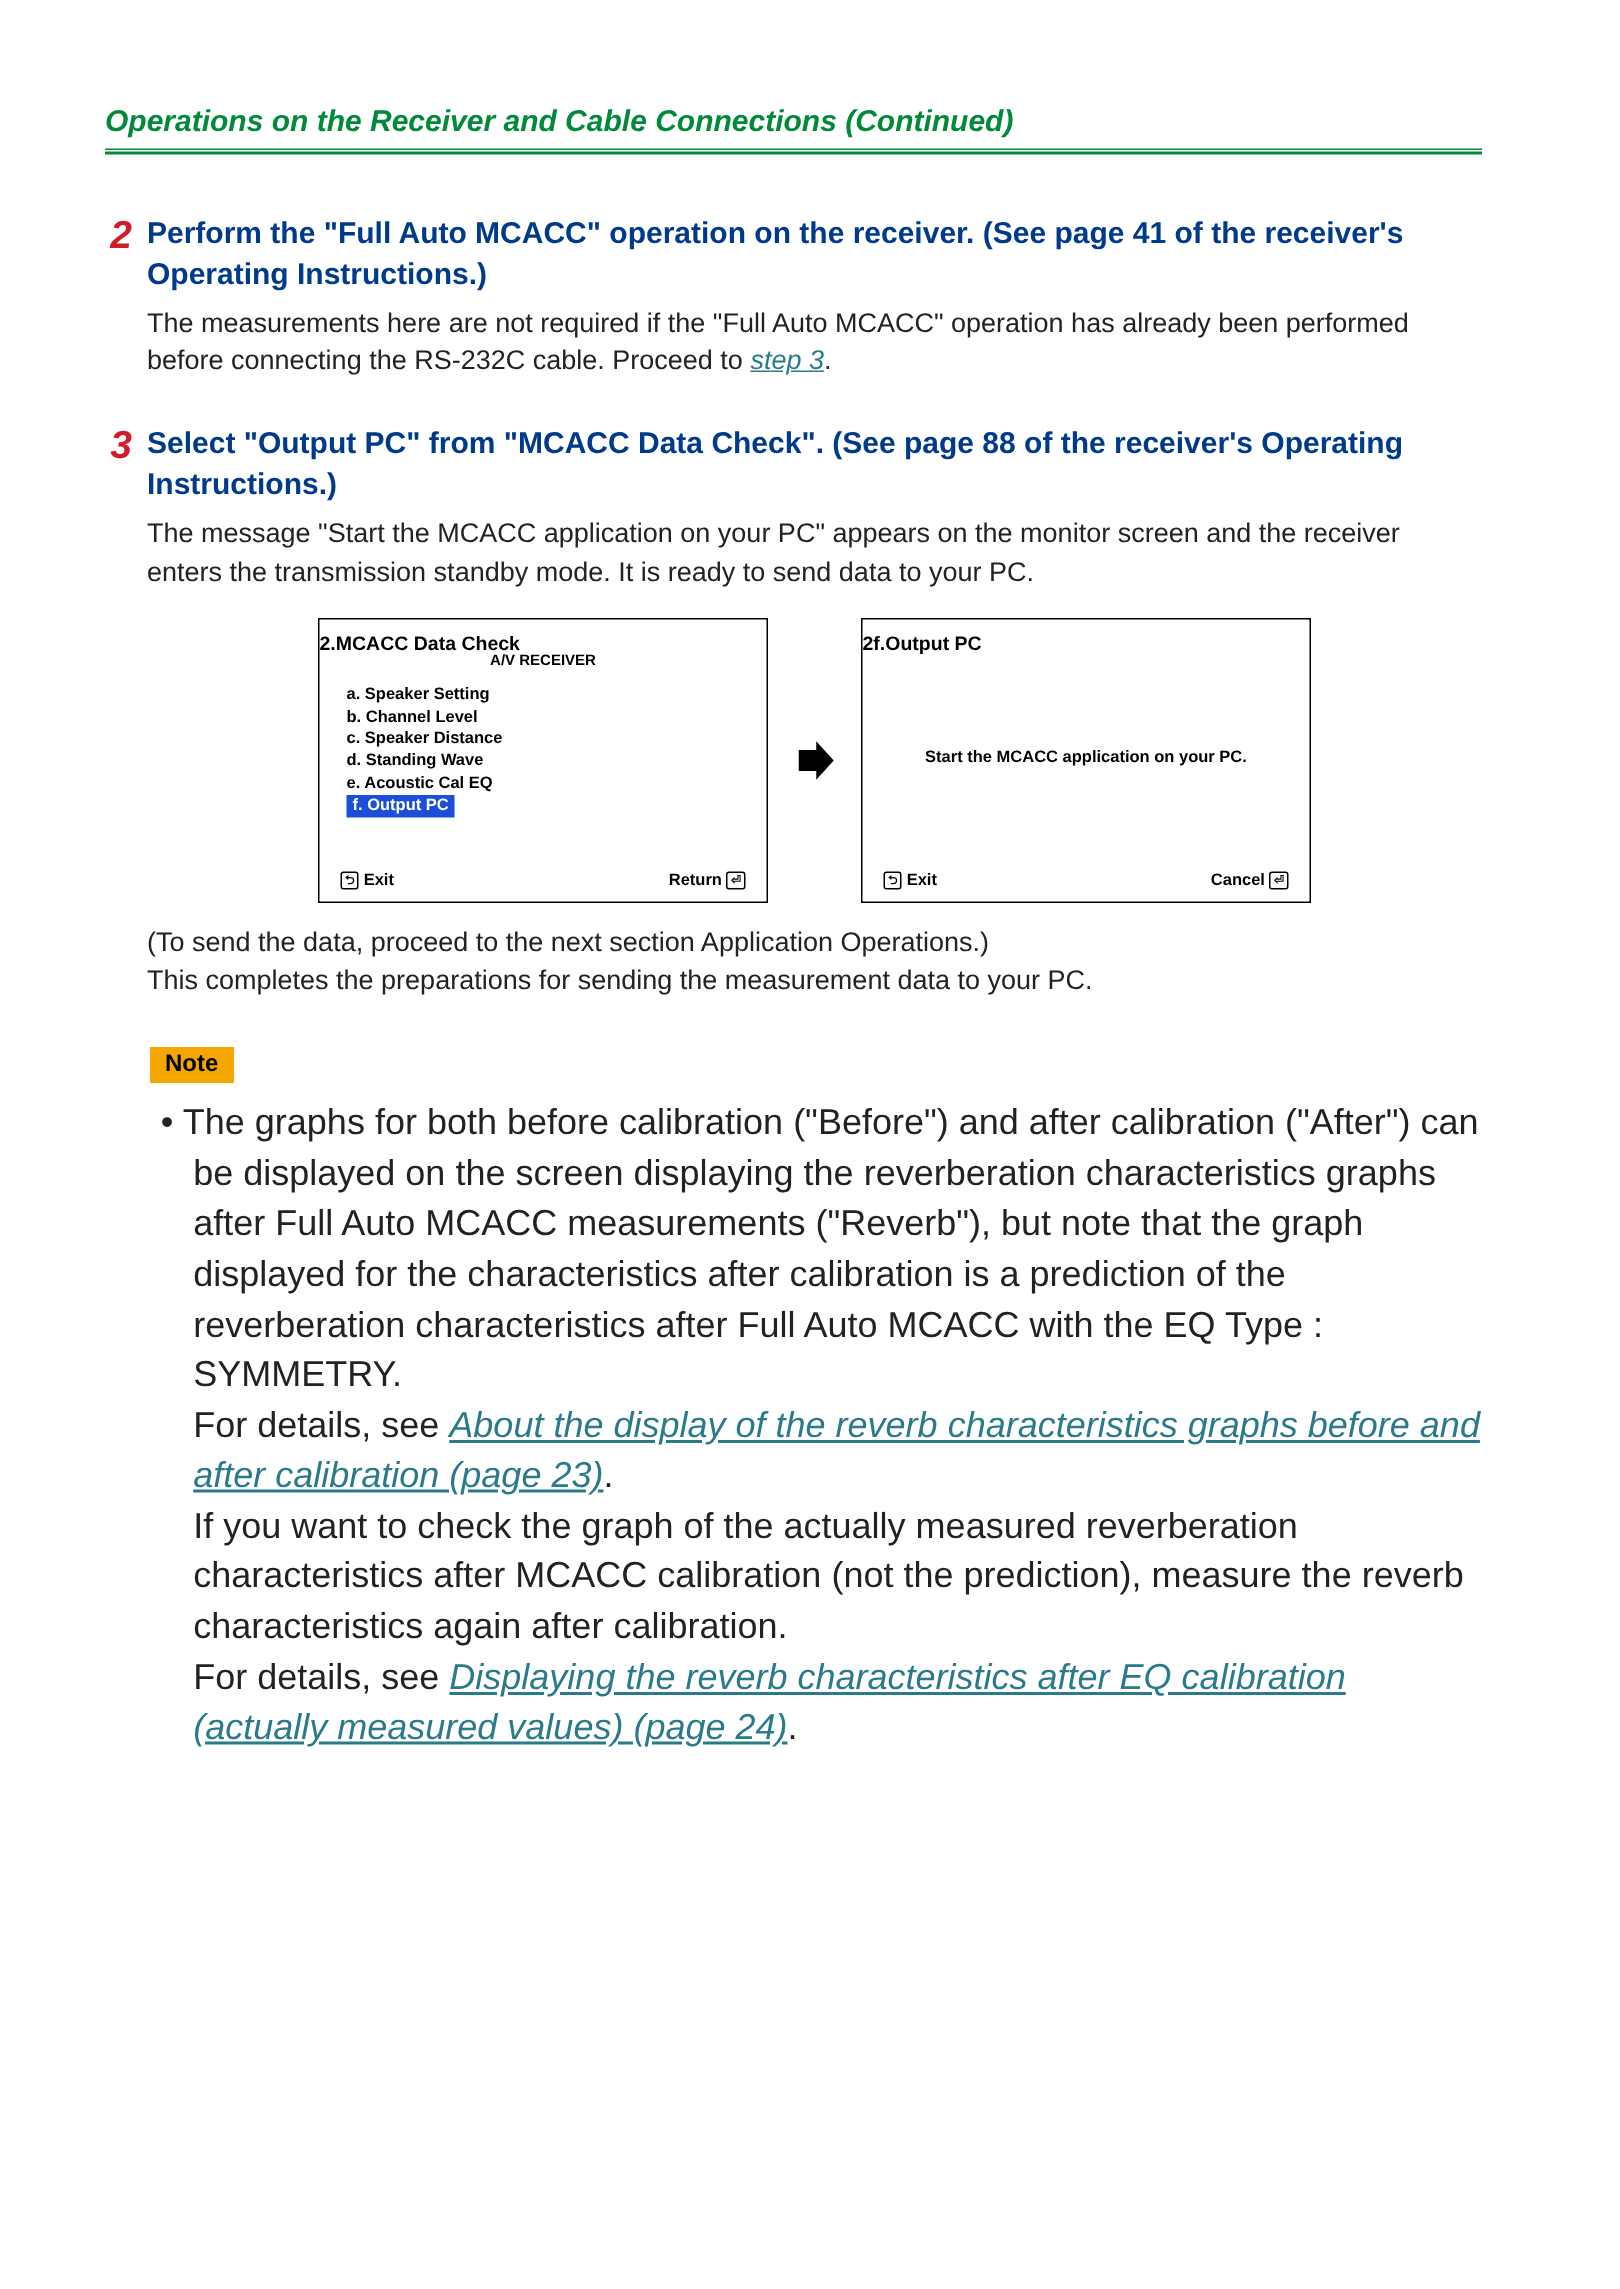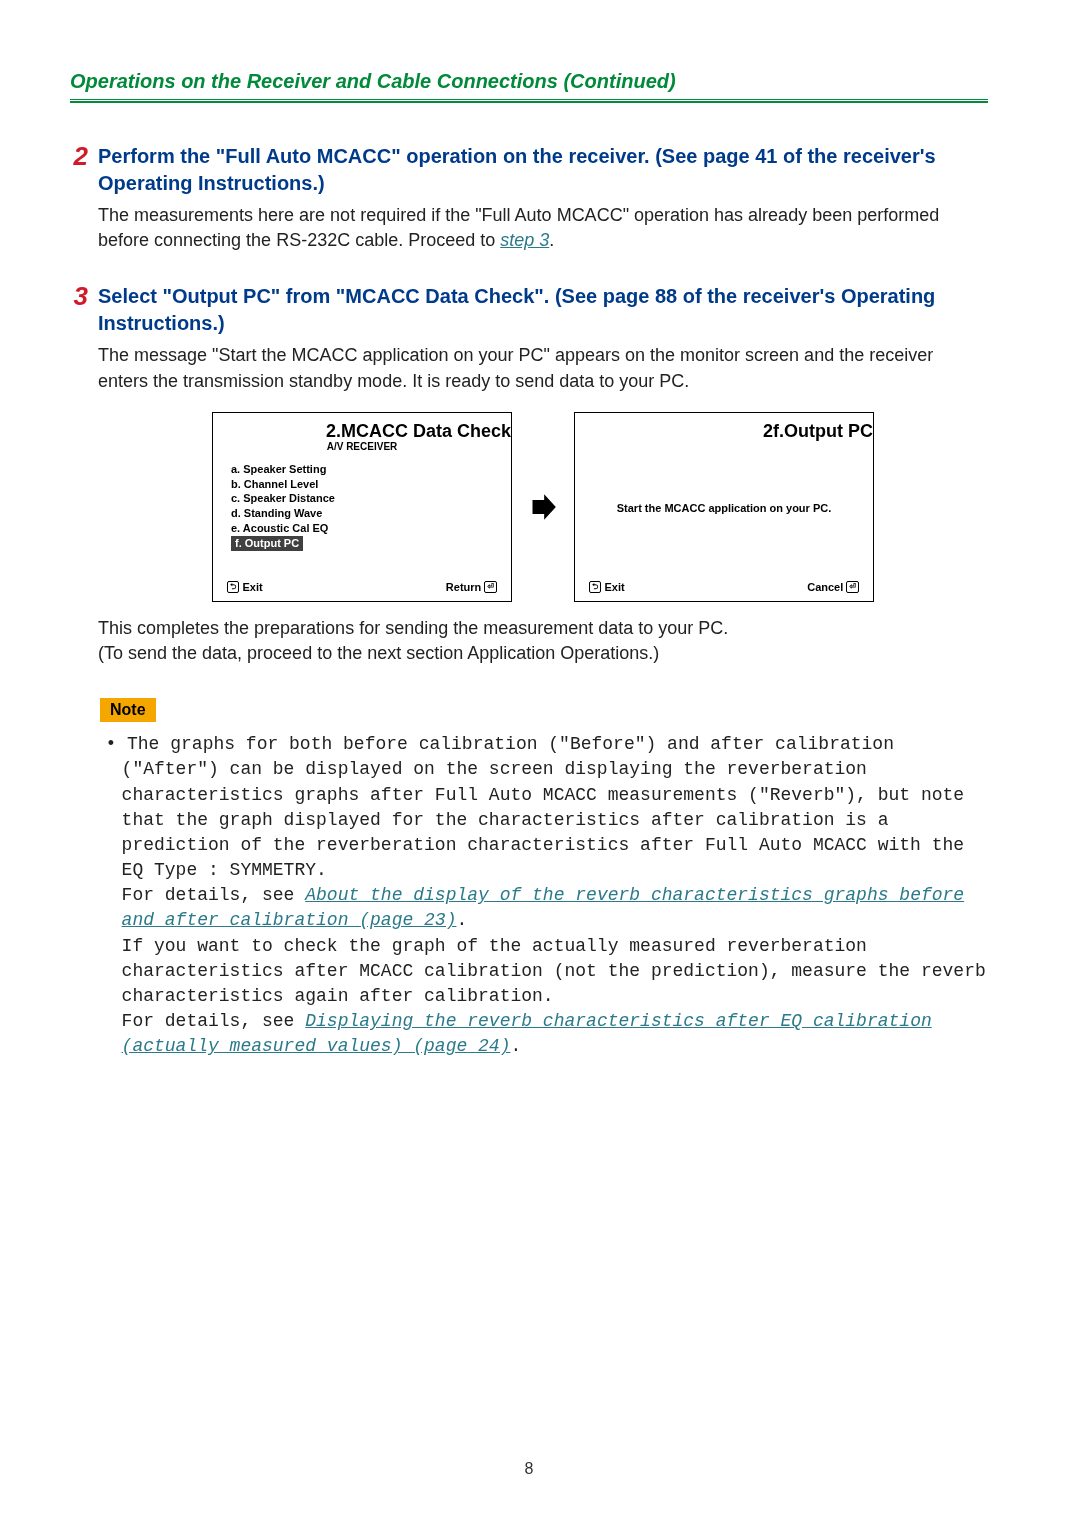--- a/index.html
+++ b/index.html
@@ -77,40 +77,40 @@
   }
   .menu-box {
     border: 1px solid #000;
     width: 300px;
     height: 190px;
     display: flex;
     flex-direction: column;
     font-family: Arial, Helvetica, sans-serif;
   }
   .menu-header {
-    text-align: right;
-    font-weight: bold;
-    font-size: 18px;
+    text-align: left;
+    font-weight: bold;
+    font-size: 13px;
     padding-top: 8px;
   }
   .menu-sub {
     text-align: center;
     font-weight: bold;
     font-size: 10px;
     margin-top: -1px;
   }
   .menu-list {
     padding: 10px 18px 0 18px;
     font-weight: bold;
     font-size: 11px;
     line-height: 1.35;
     flex: 1;
   }
   .menu-list .highlight {
-    background: #404040;
+    background: #1d4ed8;
     color: #fff;
     display: inline-block;
     padding: 0 4px;
   }
   .menu-center-msg {
     flex: 1;
     display: flex;
     align-items: center;
     justify-content: center;
     font-weight: bold;
@@ -152,24 +152,23 @@
     font-weight: bold;
     padding: 3px 10px;
     font-size: 16px;
     margin-top: 22px;
     margin-bottom: 10px;
     margin-left: 30px;
   }
   .note-list {
     list-style: none;
     padding-left: 30px;
-    font-size: 18px;
+    font-size: 24px;
     line-height: 1.4;
     color: #222;
-    font-family: Liberation Mono, monospace;
   }
   .note-list li::before {
     content: "• ";
   }
   .note-list li {
     text-indent: -0.9em;
     padding-left: 1.2em;
   }
   .page-number {
     text-align: center;
@@ -244,22 +243,22 @@
               <span>Exit</span>
             </div>
             <div class="fright">
               <span>Cancel</span>
               <span class="kbd">⏎</span>
             </div>
           </div>
         </div>
       </div>
 
+      <div class="step-text">(To send the data, proceed to the next section Application Operations.)</div>
       <div class="step-text">This completes the preparations for sending the measurement data to your PC.</div>
-      <div class="step-text">(To send the data, proceed to the next section Application Operations.)</div>
     </div>
   </div>
 
   
   <div class="note-label">Note</div>
   <ul class="note-list">
     <li>
       <span>The graphs for both before calibration ("Before") and after calibration ("After") can be displayed on the screen displaying the reverberation characteristics graphs after Full Auto MCACC measurements ("Reverb"), but note that the graph displayed for the characteristics after calibration is a prediction of the reverberation characteristics after Full Auto MCACC with the EQ Type : SYMMETRY.</span><br>
       <span>For details, see </span><a href="#">About the display of the reverb characteristics graphs before and after calibration (page 23)</a><span>.</span><br>
       <span>If you want to check the graph of the actually measured reverberation characteristics after MCACC calibration (not the prediction), measure the reverb characteristics again after calibration.</span><br>

